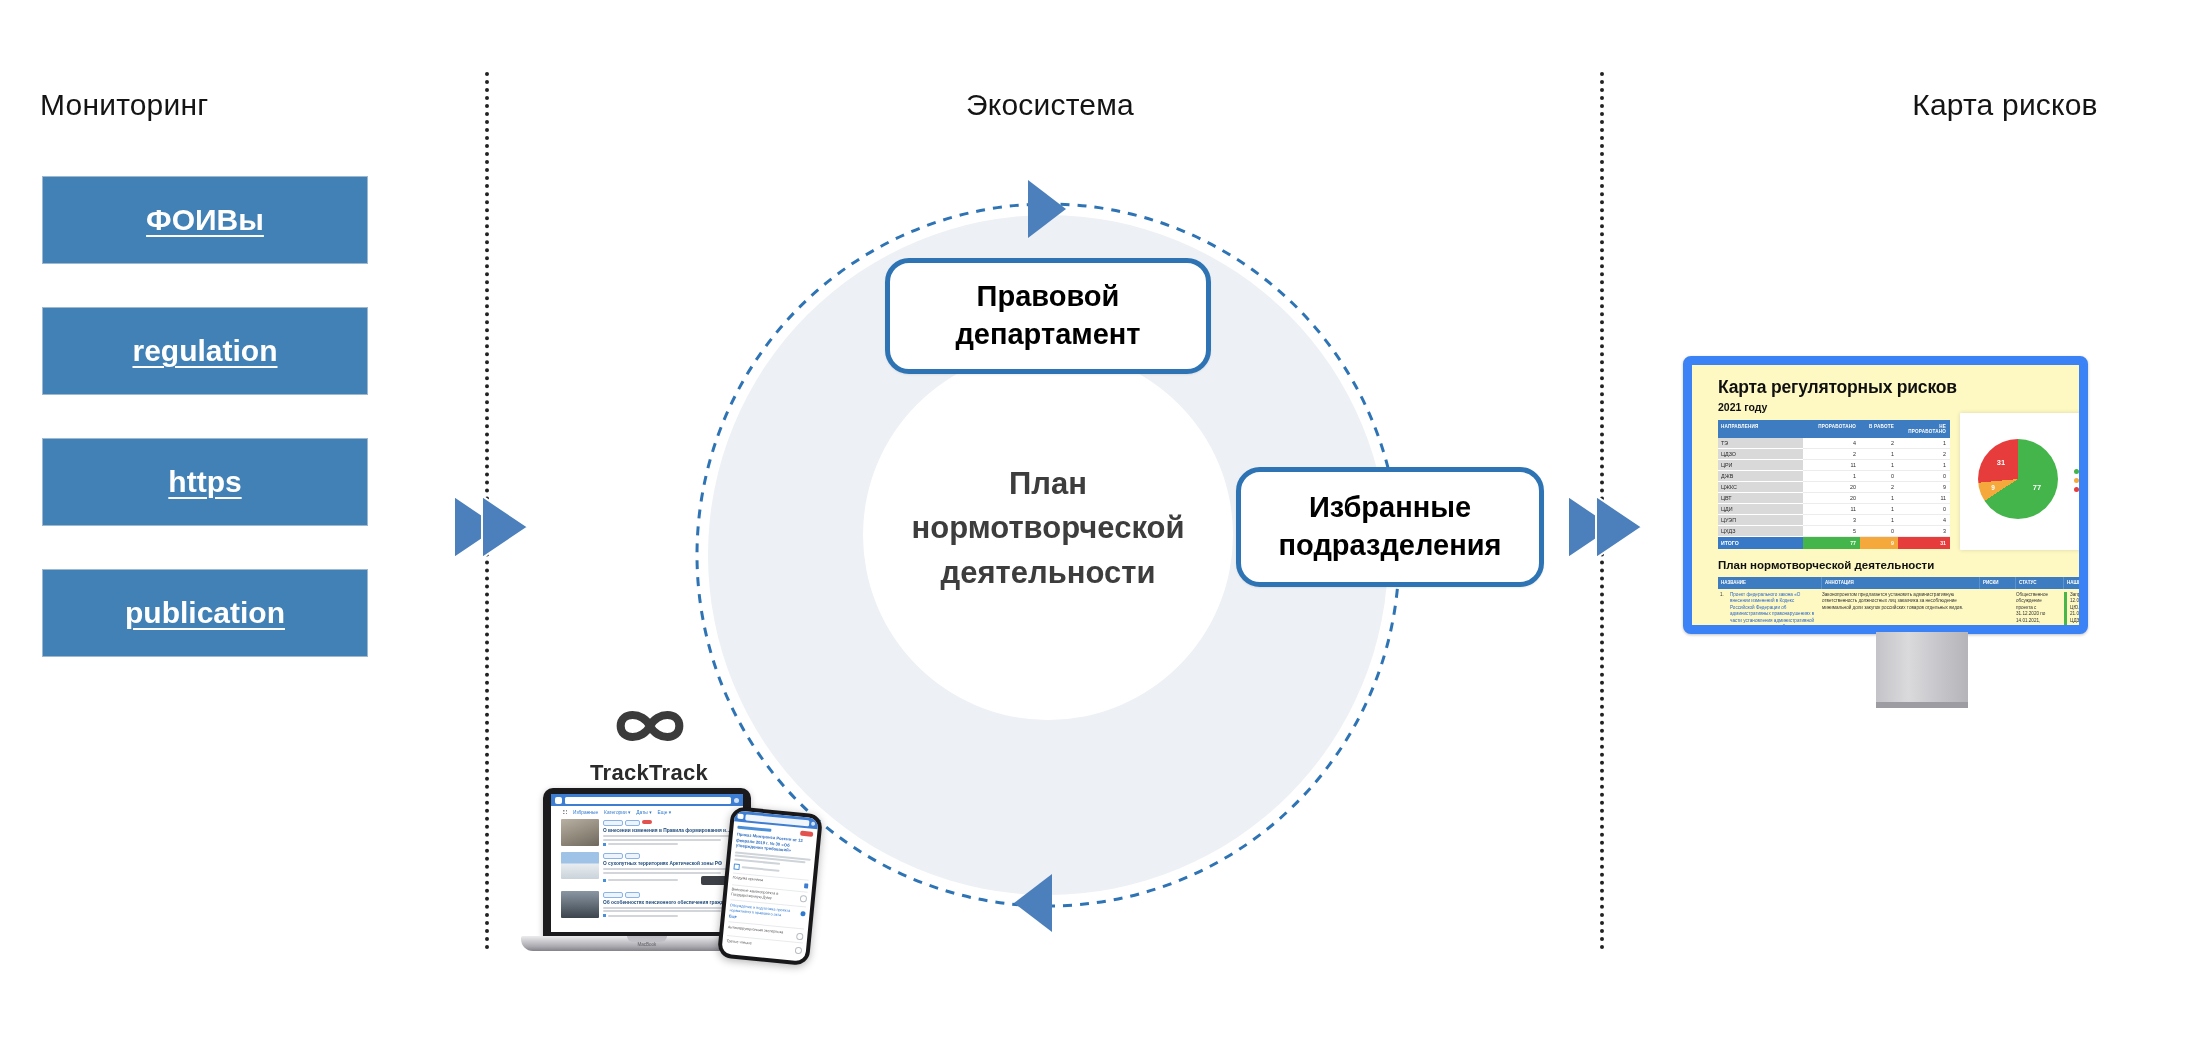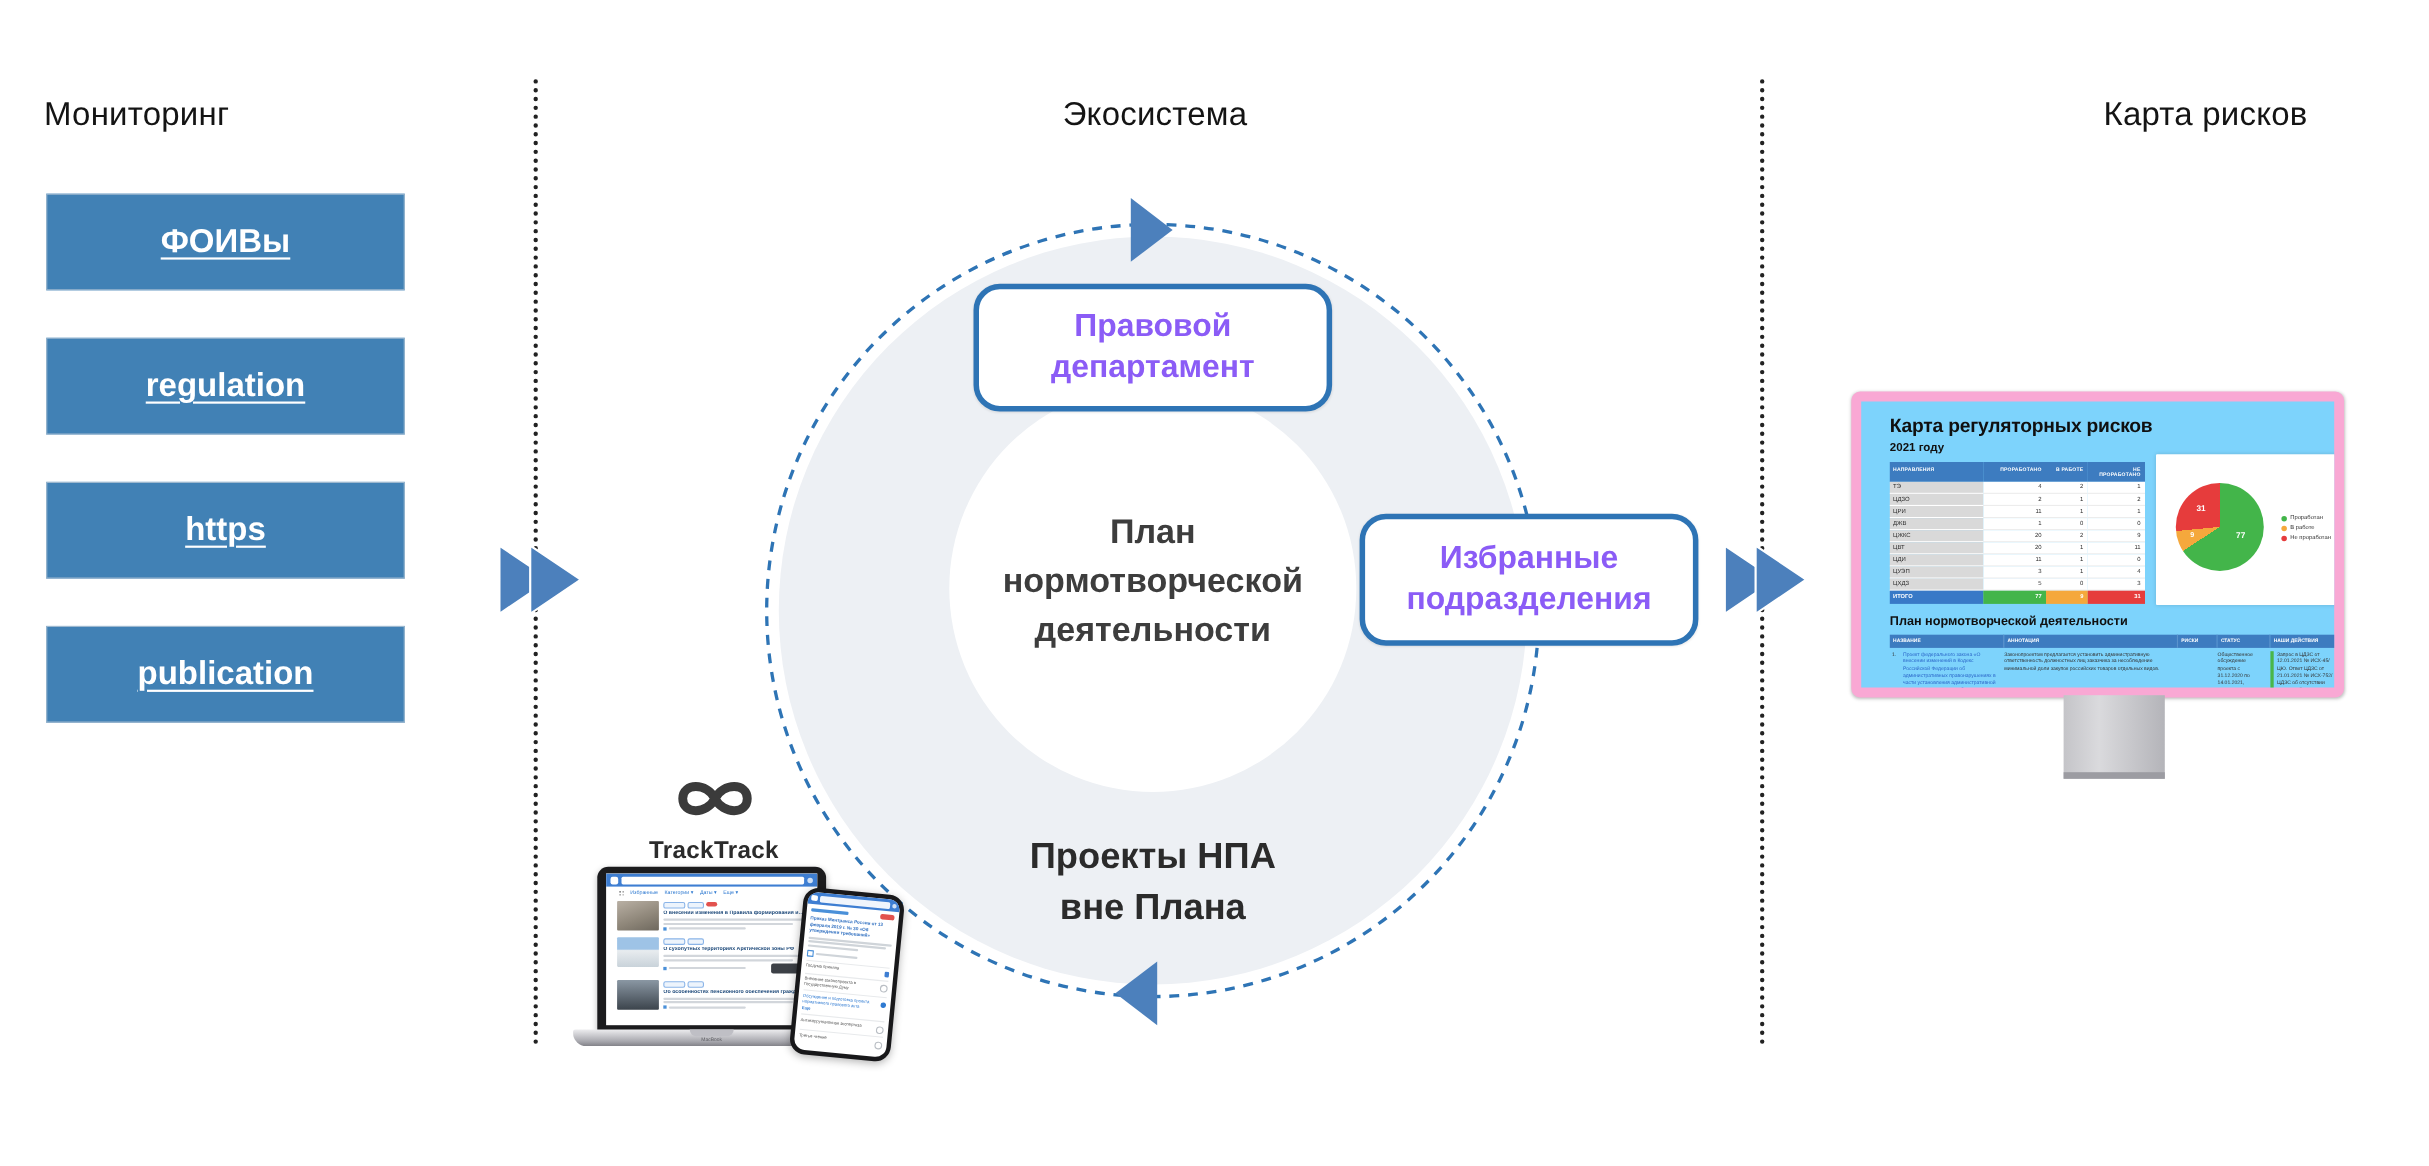--- a/index.html
+++ b/index.html
@@ -29,21 +29,21 @@
   #arrow-right{left:1566px;}
 
   
   #ring-dashed{position:absolute;left:693px;top:200px;}
   #ring-gray{position:absolute;left:708px;top:215px;width:680px;height:680px;border-radius:50%;background:#EDF0F4;}
   #ring-inner{position:absolute;left:863px;top:350px;width:370px;height:370px;border-radius:50%;background:#fff;}
   #center-text{position:absolute;left:878px;top:462px;width:340px;text-align:center;
                font-size:31px;font-weight:bold;color:#3d3d3d;line-height:1.43;}
   .eco-box{position:absolute;background:#fff;border:5px solid #2E74B5;border-radius:24px;
            display:flex;align-items:center;justify-content:center;text-align:center;
-           font-weight:bold;color:#8b5cf6;font-size:29px;line-height:1.3;box-shadow:0 1px 2px rgba(0,0,0,.08);}
+           font-weight:bold;color:#000000;font-size:29px;line-height:1.3;box-shadow:0 1px 2px rgba(0,0,0,.08);}
   #box-legal{left:885px;top:258px;width:316px;height:106px;}
   #box-profile{left:1236px;top:467px;width:298px;height:110px;}
   #box-gr{left:936px;top:662px;width:228px;height:74px;border-radius:18px;}
   #outside-plan{position:absolute;left:898px;top:755px;width:300px;text-align:center;
                 font-size:33px;font-weight:bold;color:#2b2b2b;line-height:1.38;white-space:pre-line;}
   .circ-tri{position:absolute;width:0;height:0;}
   #tri-top{left:1028px;top:180px;border-top:29px solid transparent;border-bottom:29px solid transparent;border-left:38px solid #4C80BC;}
   #tri-bottom{left:1014px;top:874px;border-top:29px solid transparent;border-bottom:29px solid transparent;border-right:38px solid #4C80BC;}
 
   
@@ -111,22 +111,22 @@
   .ph-step-icon{width:5px;height:5px;border-radius:50%;border:0.7px solid #b9bec4;flex:none;margin-top:1px;}
   .ph-step-icon.doc{border-radius:1px;border:none;background:#3e7ed2;width:4px;height:5px;}
   .ph-step-icon.filled{border:none;background:#2f7ad1;}
   .ph-more{color:#2f7ad1;font-weight:bold;margin-top:1px;font-size:3.8px;}
 
   
   #mgmt-box{position:absolute;left:1856px;top:196px;width:314px;height:130px;background:#fff;
             border:5px solid #2E74B5;border-radius:28px;display:flex;align-items:center;justify-content:center;
             font-size:31px;font-weight:bold;color:#3d3d3d;box-shadow:0 1px 2px rgba(0,0,0,.08);}
 
-  #monitor{position:absolute;left:1683px;top:356px;width:448px;height:278px;background:#7dd3fc;
-           border:9px solid #f9a8d4;border-radius:8px;box-sizing:border-box;overflow:hidden;
+  #monitor{position:absolute;left:1683px;top:356px;width:405px;height:278px;background:#fef9c3;
+           border:9px solid #3b82f6;border-radius:8px;box-sizing:border-box;overflow:hidden;
            box-shadow:0 1px 3px rgba(0,0,0,.25);}
   #monitor-stand{position:absolute;left:1876px;top:632px;width:92px;height:76px;
                  background:linear-gradient(90deg,#c4c4c8,#dadadd 35%,#b4b4b9);}
   #monitor-stand::after{content:"";position:absolute;left:0;bottom:0;width:100%;height:6px;background:#9c9ca2;}
 
   #mon-inner{position:relative;width:458px;height:260px;font-family:"Liberation Sans",sans-serif;}
   #ms-h1{position:absolute;left:26px;top:12px;font-size:17.5px;font-weight:bold;color:#101010;letter-spacing:-.2px;}
   #ms-h2{position:absolute;left:26px;top:36px;font-size:10.5px;font-weight:bold;color:#101010;}
 
   #ms-table{position:absolute;left:26px;top:55px;width:232px;}
@@ -210,22 +210,20 @@
 
   <div class="circ-tri" id="tri-top"></div>
   <div class="circ-tri" id="tri-bottom"></div>
 
   <div class="eco-box" id="box-legal">
     <span>Правовой департамент</span>
   </div>
   <div class="eco-box" id="box-profile">
     <span>Избранные подразделения</span>
   </div>
-  <div id="outside-plan">Проекты НПА
-вне Плана</div>
 
   <svg id="tt-logo" class="inf-svg" width="88" height="56" viewBox="0 0 120 70">
     <path d="M60 35 C50 15, 20 15, 20 35 C20 55, 50 55, 60 35 C70 15, 100 15, 100 35 C100 55, 70 55, 60 35 Z" fill="none" stroke-width="11" stroke-linejoin="round"></path>
   </svg>
   <div id="tt-name">TrackTrack</div>
 
   <div id="laptop-screen">
     <div id="lt-page">
       <div id="lt-topbar">
         <span id="lt-logo"></span>

